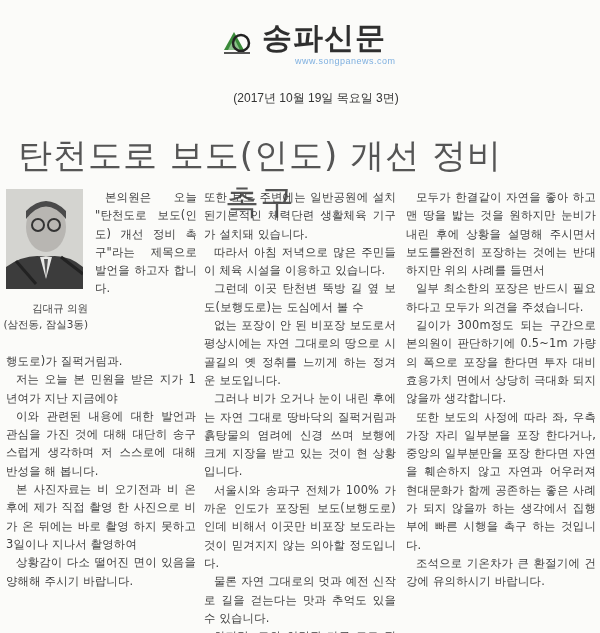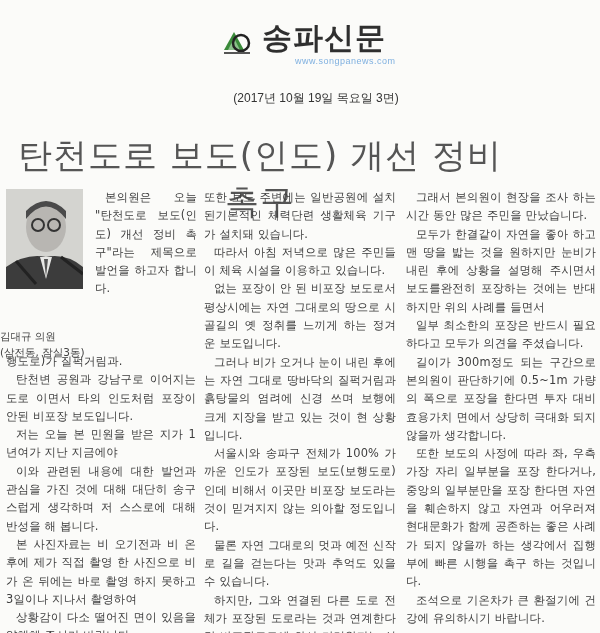--- a/index.html
+++ b/index.html
@@ -32,22 +32,22 @@
     font-size: 34px; color: #555; letter-spacing: 1px;
     font-family: "DejaVu Sans", sans-serif; font-weight: normal;
   }
   .photo {
     position: absolute; left: 6px; top: 189px; width: 77px; height: 100px;
     background: linear-gradient(#d8d8d4, #cfcfcb);
     overflow: hidden;
   }
   .photo svg { width: 100%; height: 100%; }
   .caption {
-    position: absolute; left: 0; top: 300px; width: 88px; text-align: left;
-    font-size: 10.5px; line-height: 16px; color: #444; margin-top: 28px;
+    position: absolute; left: 0; top: 300px; width: 88px; text-align: right;
+    font-size: 10.5px; line-height: 16px; color: #444;
   }
   .col {
     position: absolute; font-size: 11.4px; line-height: 18.3px; color: #3d3d3d;
     text-align: justify; letter-spacing: 0.2px;
   }
   .col p { margin: 0; text-indent: 10px; }
   .col1a { left: 95px; top: 188px; width: 102px; }
   .col1b { left: 6px; top: 352px; width: 190px; }
   .col2 { left: 204px; top: 188px; width: 192px; }
   .col3 { left: 406px; top: 188px; width: 190px; }
@@ -90,35 +90,34 @@
   <div>김대규 의원</div>
   <div>(삼전동, 잠실3동)</div>
 </div>
 
 <div class="col col1a">
   <p>본의원은 오늘 "탄천도로 보도(인도) 개선 정비 촉구"라는 제목으로 발언을 하고자 합니다.</p>
 </div>
 
 <div class="col col1b" id="col1b">
     <p class="nb">행도로)가 질퍽거림과.</p>
-    <p>탄천변 공원과 강남구로 이어지는 도로 이면서 타의 인도처럼 포장이 안된 비포장 보도입니다.</p>
     <p>저는 오늘 본 민원을 받은 지가 1년여가 지난 지금에야</p>
     <p>이와 관련된 내용에 대한 발언과 관심을 가진 것에 대해 대단히 송구스럽게 생각하며 저 스스로에 대해 반성을 해 봅니다.</p>
     <p>본 사진자료는 비 오기전과 비 온후에 제가 직접 촬영 한 사진으로 비가 온 뒤에는 바로 촬영 하지 못하고 3일이나 지나서 촬영하여</p>
     <p>상황감이 다소 떨어진 면이 있음을 양해해 주시기 바랍니다.</p>
   </div>
 <div class="col col2" id="col2">
     <p class="nb">또한 보도 주변에는 일반공원에 설치된기본적인 체력단련 생활체육 기구가 설치돼 있습니다.</p>
     <p>따라서 아침 저녁으로 많은 주민들이 체육 시설을 이용하고 있습니다.</p>
+    <p>그런데 이곳 탄천변 뚝방 길 옆 보도(보행도로)는 도심에서 볼 수</p>
     <p>없는 포장이 안 된 비포장 보도로서 평상시에는 자연 그대로의 땅으로 시골길의 옛 정취를 느끼게 하는 정겨운 보도입니다.</p>
     <p>그러나 비가 오거나 눈이 내린 후에는 자연 그대로 땅바닥의 질퍽거림과 흙탕물의 염려에 신경 쓰며 보행에 크게 지장을 받고 있는 것이 현 상황입니다.</p>
     <p>서울시와 송파구 전체가 100% 가까운 인도가 포장된 보도(보행도로)인데 비해서 이곳만 비포장 보도라는 것이 믿겨지지 않는 의아할 정도입니다.</p>
     <p>물론 자연 그대로의 멋과 예전 신작로 길을 걷는다는 맛과 추억도 있을 수 있습니다.</p>
     <p>하지만, 그와 연결된 다른 도로 전체가 포장된 도로라는 것과 연계한다면 비포장도로에 와서 더러워지는 신발과 옷, 그리고 질퍽거리는 흙탕물의 피해는 누구도 원치 않을 것입니다.</p>
   </div>
 <div class="col col3" id="col3">
-    <p>그래서 본의원이 현장을 조사 하는 시간 동안 많은 주민을 만났습니다.</p>
     <p>모두가 한결같이 자연을 좋아 하고 맨 땅을 밟는 것을 원하지만 눈비가 내린 후에 상황을 설명해 주시면서 보도를완전히 포장하는 것에는 반대하지만 위의 사례를 들면서</p>
     <p>일부 최소한의 포장은 반드시 필요하다고 모두가 의견을 주셨습니다.</p>
     <p>길이가 300m정도 되는 구간으로 본의원이 판단하기에 0.5~1m 가량의 폭으로 포장을 한다면 투자 대비 효용가치 면에서 상당히 극대화 되지 않을까 생각합니다.</p>
     <p>또한 보도의 사정에 따라 좌, 우측 가장 자리 일부분을 포장 한다거나, 중앙의 일부분만을 포장 한다면 자연을 훼손하지 않고 자연과 어우러져 현대문화가 함께 공존하는 좋은 사례가 되지 않을까 하는 생각에서 집행부에 빠른 시행을 촉구 하는 것입니다.</p>
     <p>조석으로 기온차가 큰 환절기에 건강에 유의하시기 바랍니다.</p>
   </div>
 
 </body></html>

